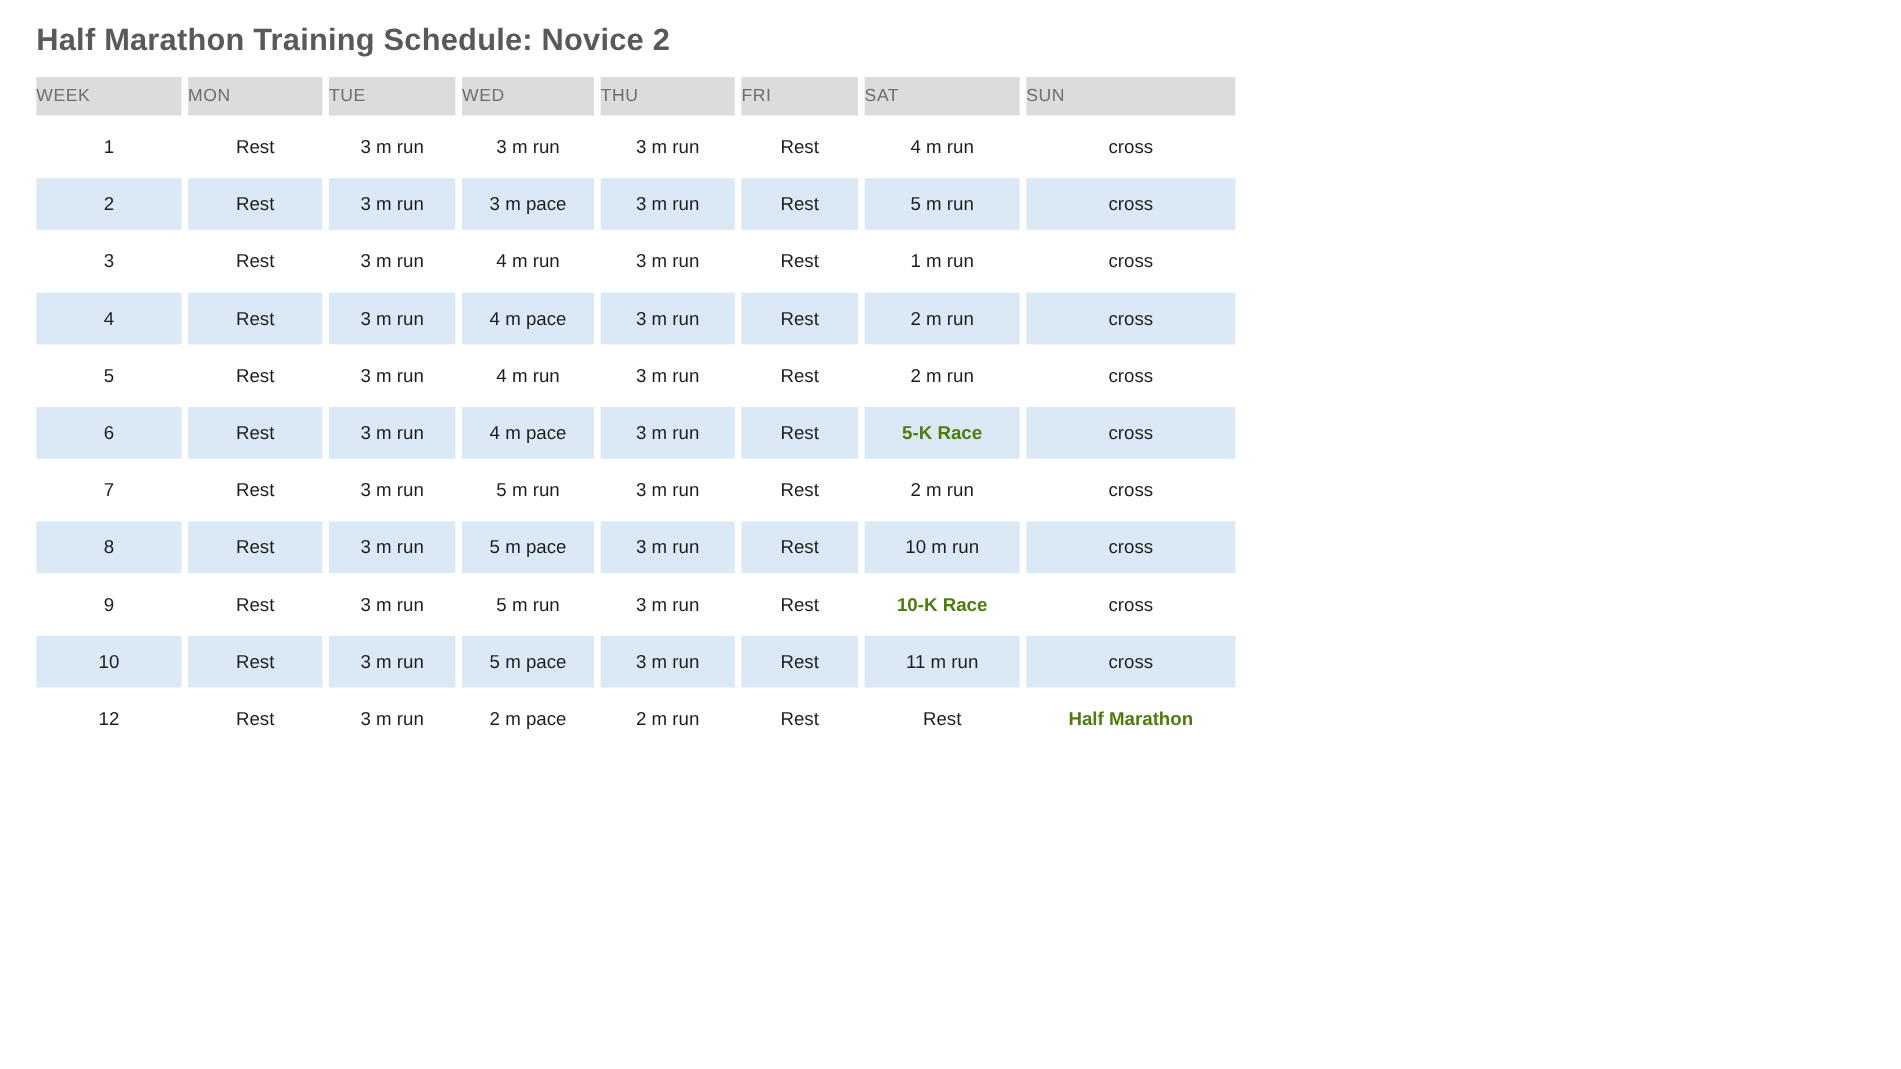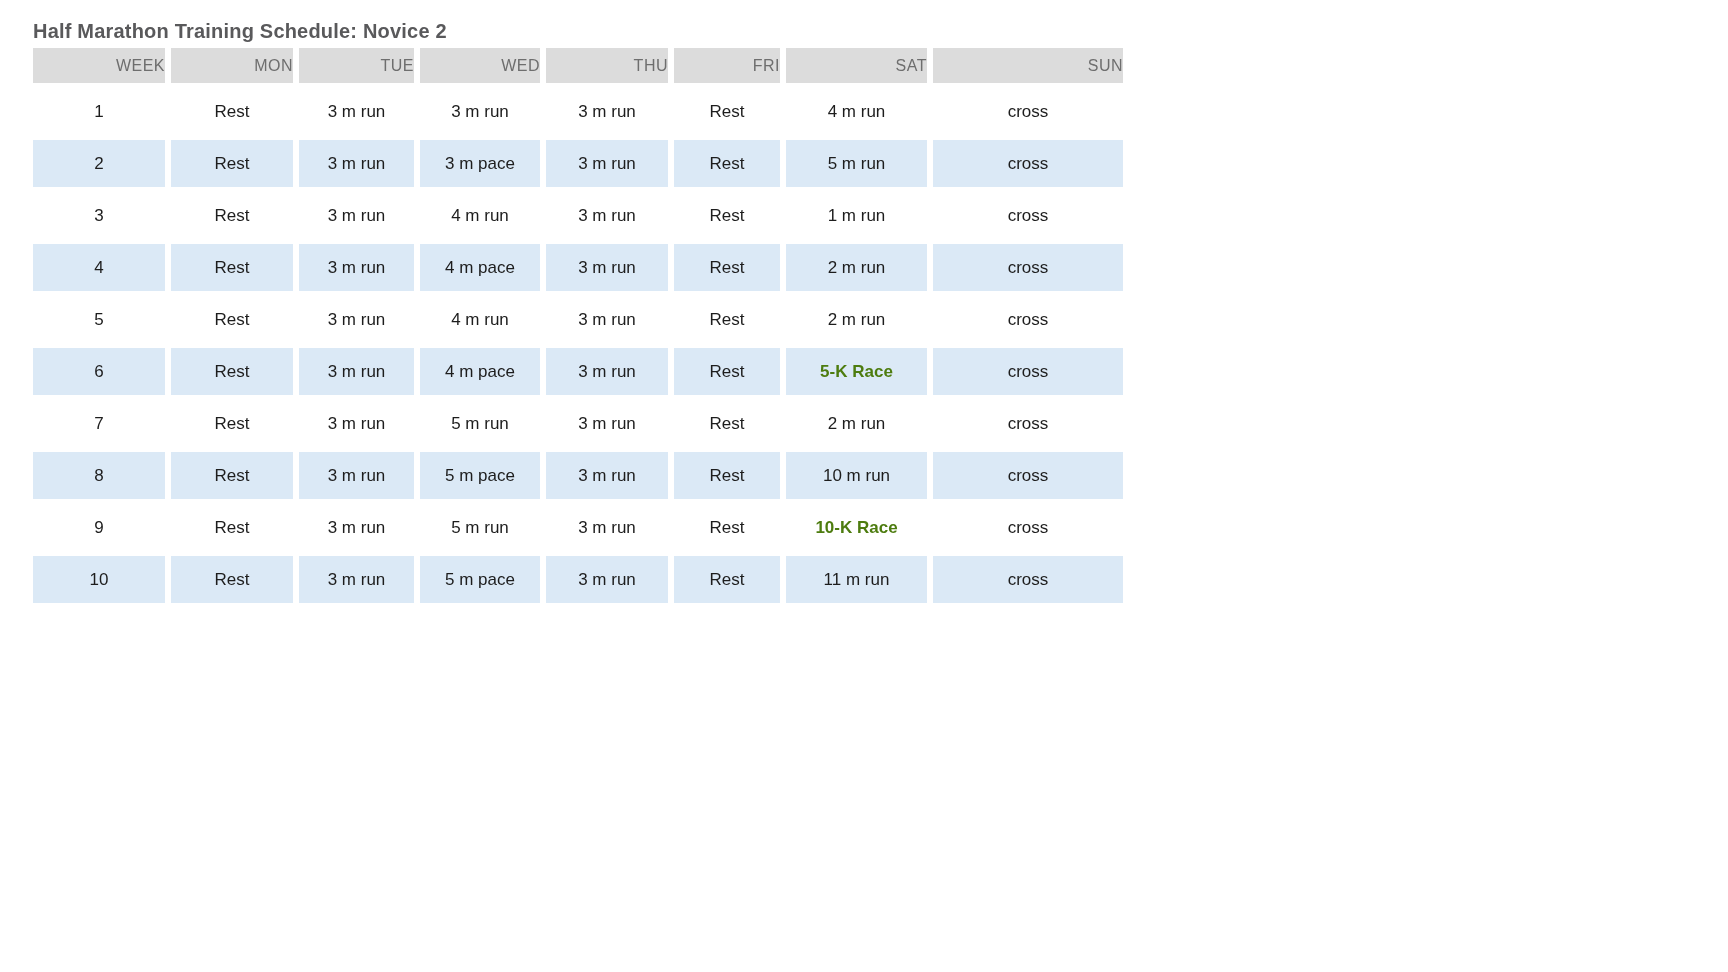--- a/index.html
+++ b/index.html
@@ -15,38 +15,39 @@
     width: 1728px;
     height: 972px;
     background: var(--page-bg);
     font-family: "Liberation Sans", sans-serif;
     overflow: hidden;
   }
   .page {
     padding: 20px 0 0 33px;
   }
   h1.title {
-    font-size: 20px;
+    font-size: 28px;
     font-weight: 700;
     color: var(--title-text);
     letter-spacing: 0.2px;
+    margin-bottom: 13px;
   }
   table.schedule {
     border-collapse: separate;
     border-spacing: 6px 5px;
     margin-left: -6px; 
     table-layout: fixed;
   }
   table.schedule th {
     background: var(--header-bg);
     color: var(--header-text);
     font-size: 16px;
     font-weight: 400;
     height: 35px;
-    text-align: right;
+    text-align: left;
     vertical-align: middle;
     letter-spacing: 0.5px;
   }
   table.schedule td {
     font-size: 17px;
     color: var(--body-text);
     height: 47px;
     text-align: center;
     vertical-align: middle;
     white-space: nowrap;
@@ -181,15 +182,25 @@
         <tr>
           <td>10</td>
           <td>Rest</td>
           <td>3 m run</td>
           <td>5 m pace</td>
           <td>3 m run</td>
           <td>Rest</td>
           <td>11 m run</td>
           <td>cross</td>
         </tr>
+        <tr>
+          <td>12</td>
+          <td>Rest</td>
+          <td>3 m run</td>
+          <td>2 m pace</td>
+          <td>2 m run</td>
+          <td>Rest</td>
+          <td>Rest</td>
+          <td class="bold">Half Marathon</td>
+        </tr>
       </tbody>
   </table>
 </div>
 
 </body></html>

